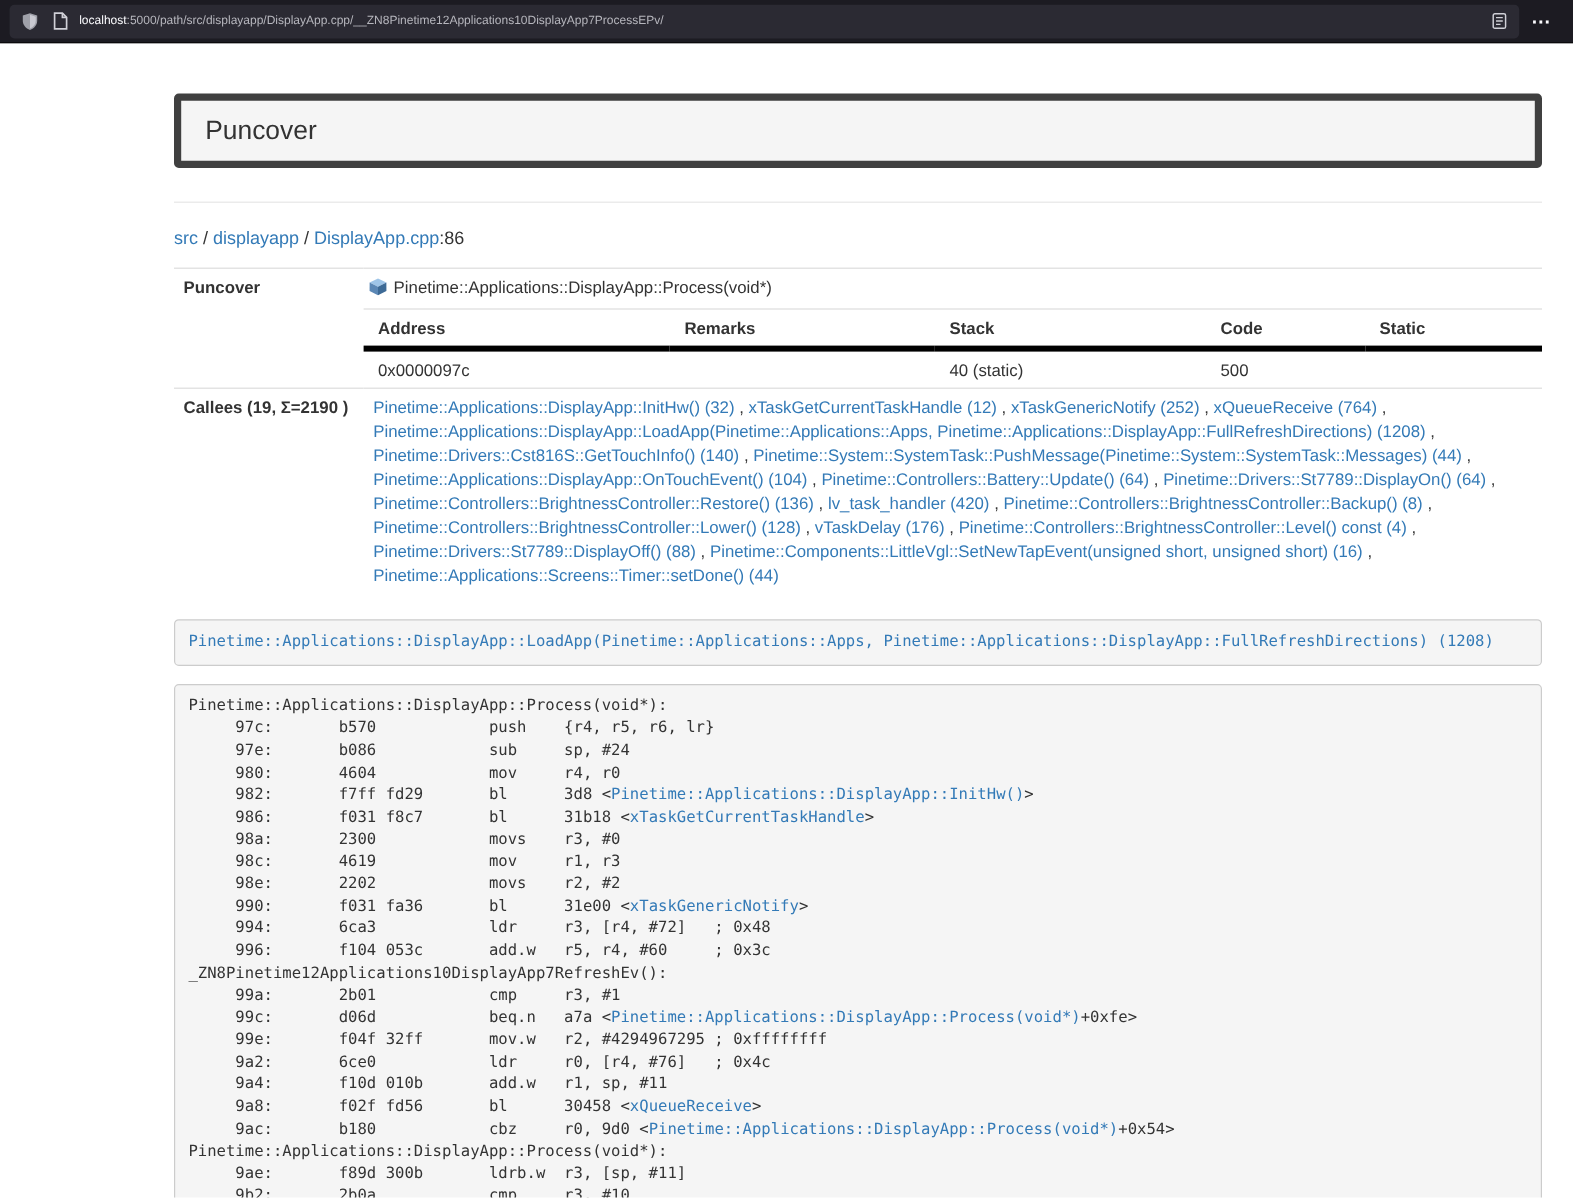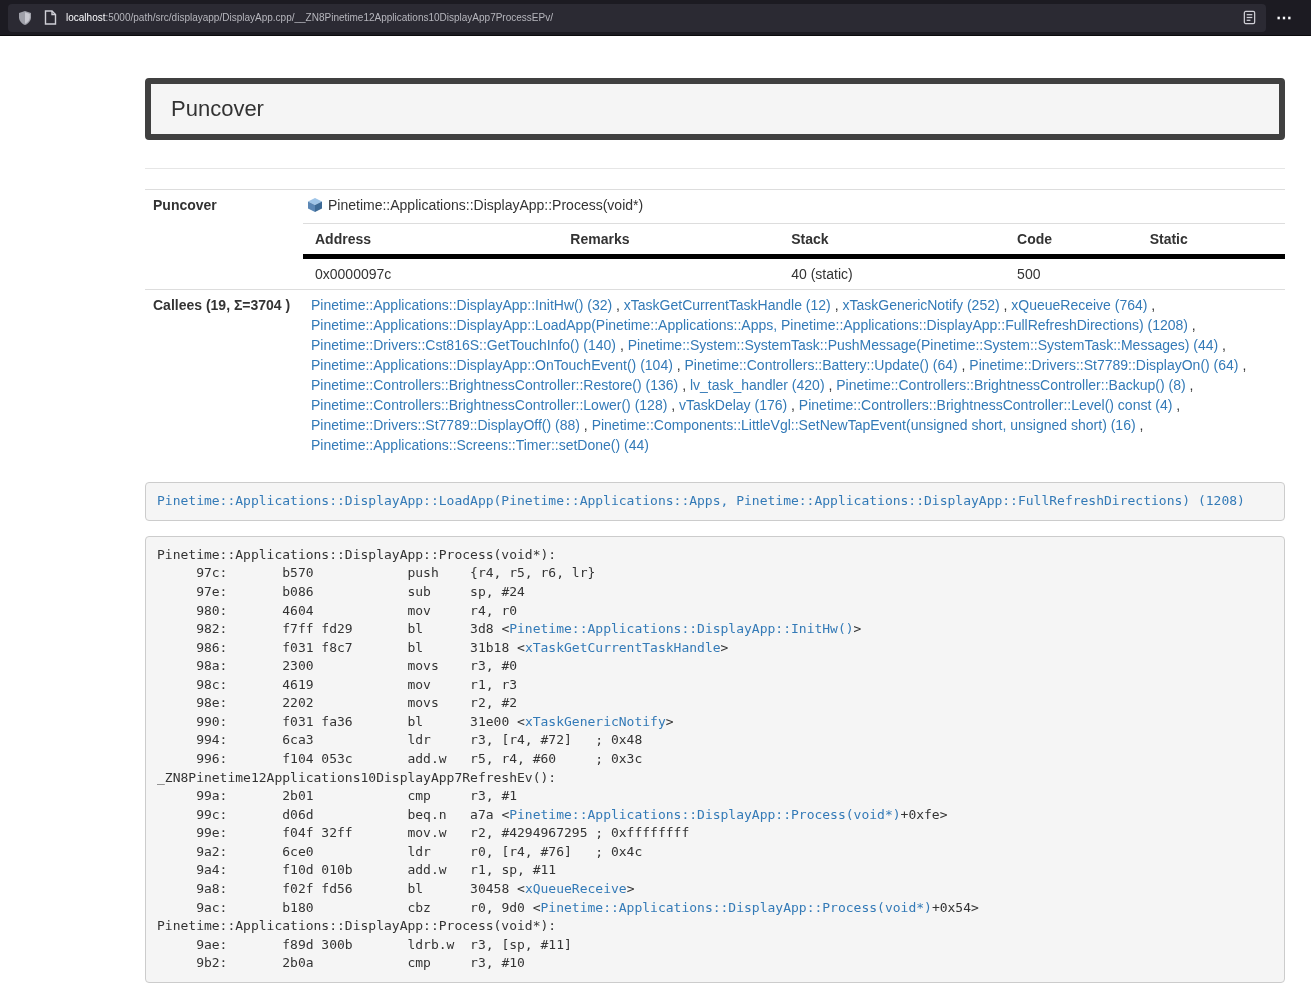--- a/index.html
+++ b/index.html
@@ -117,20 +117,21 @@
 </div>
 
 <div class="container">
 
   <div class="panel-heading">
     <h1>Puncover</h1>
   </div>
 
   <hr class="divider">
 
+  <div class="breadcrumb-line"><a href="#">src</a> / <a href="#">displayapp</a> / <a href="#">DisplayApp.cpp</a>:86</div>
 
   <table class="main-table">
     <tbody>
       <tr>
         <th class="rowhead">Puncover</th>
         <td class="fn-cell">
           <span class="cube">
             <svg width="16" height="16" viewBox="0 0 16 16">
               <polygon points="8,1 15,4.5 8,8 1,4.5" fill="#9fc5e8"></polygon>
               <polygon points="1,4.5 8,8 8,15 1,11.5" fill="#5b87b5"></polygon>
@@ -158,21 +159,21 @@
                 <td></td>
                 <td>40 (static)</td>
                 <td>500</td>
                 <td></td>
               </tr>
             </tbody>
           </table>
         </td>
       </tr>
       <tr>
-        <th class="rowhead">Callees (19, Σ=3704 )</th>
+        <th class="rowhead">Callees (19, Σ=2190 )</th>
         <td class="callees-cell"><a href="#">Pinetime::Applications::DisplayApp::InitHw() (32)</a> , <a href="#">xTaskGetCurrentTaskHandle (12)</a> , <a href="#">xTaskGenericNotify (252)</a> , <a href="#">xQueueReceive (764)</a> , <a href="#">Pinetime::Applications::DisplayApp::LoadApp(Pinetime::Applications::Apps, Pinetime::Applications::DisplayApp::FullRefreshDirections) (1208)</a> , <a href="#">Pinetime::Drivers::Cst816S::GetTouchInfo() (140)</a> , <a href="#">Pinetime::System::SystemTask::PushMessage(Pinetime::System::SystemTask::Messages) (44)</a> , <a href="#">Pinetime::Applications::DisplayApp::OnTouchEvent() (104)</a> , <a href="#">Pinetime::Controllers::Battery::Update() (64)</a> , <a href="#">Pinetime::Drivers::St7789::DisplayOn() (64)</a> , <a href="#">Pinetime::Controllers::BrightnessController::Restore() (136)</a> , <a href="#">lv_task_handler (420)</a> , <a href="#">Pinetime::Controllers::BrightnessController::Backup() (8)</a> , <a href="#">Pinetime::Controllers::BrightnessController::Lower() (128)</a> , <a href="#">vTaskDelay (176)</a> , <a href="#">Pinetime::Controllers::BrightnessController::Level() const (4)</a> , <a href="#">Pinetime::Drivers::St7789::DisplayOff() (88)</a> , <a href="#">Pinetime::Components::LittleVgl::SetNewTapEvent(unsigned short, unsigned short) (16)</a> , <a href="#">Pinetime::Applications::Screens::Timer::setDone() (44)</a></td>
       </tr>
     </tbody>
   </table>
 
   <div class="symbol-highlight"><a href="#">Pinetime::Applications::DisplayApp::LoadApp(Pinetime::Applications::Apps, Pinetime::Applications::DisplayApp::FullRefreshDirections) (1208)</a></div>
 
   <pre class="disasm">Pinetime::Applications::DisplayApp::Process(void*):
      97c:	b570      	push	{r4, r5, r6, lr}
      97e:	b086      	sub	sp, #24

